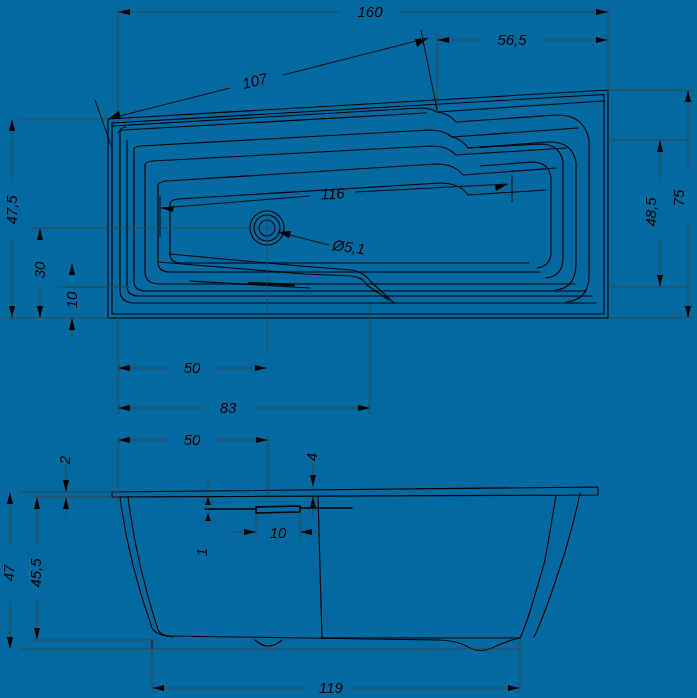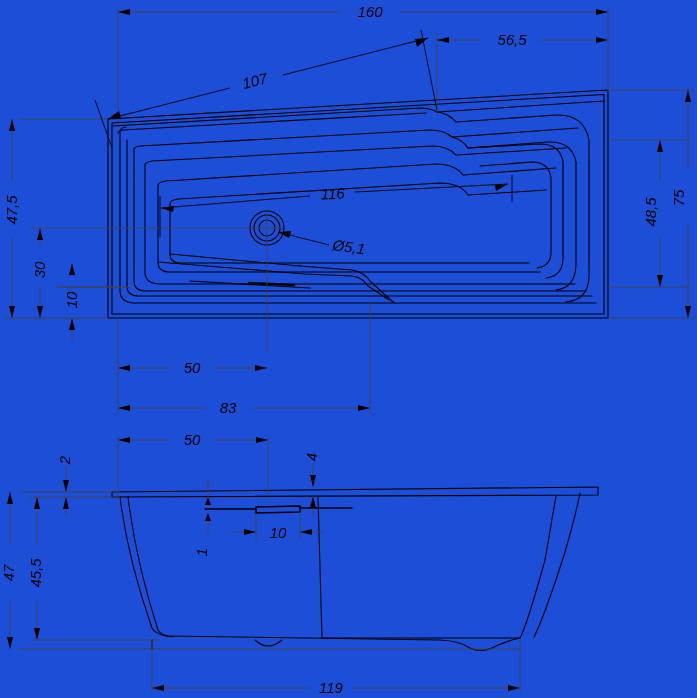--- a/index.html
+++ b/index.html
@@ -1,19 +1,19 @@
 <!DOCTYPE html>
 <html><head>
 <meta charset="utf-8">
 <style>
   html,body{margin:0;padding:0;background:#ffffff;}
   #page{
     position:relative;
     width:697px;height:698px;
-    background:#1d4ed8;
+    background:#0369a1;
     font-family:"Liberation Sans", sans-serif;
     overflow:hidden;
   }
   #drawing{position:absolute;left:0;top:0;width:697px;height:698px;}
   .dimtext{
     font-family:"Liberation Sans", sans-serif;
     font-size:15px;
     fill:#000000;
     font-style:italic;
   }

